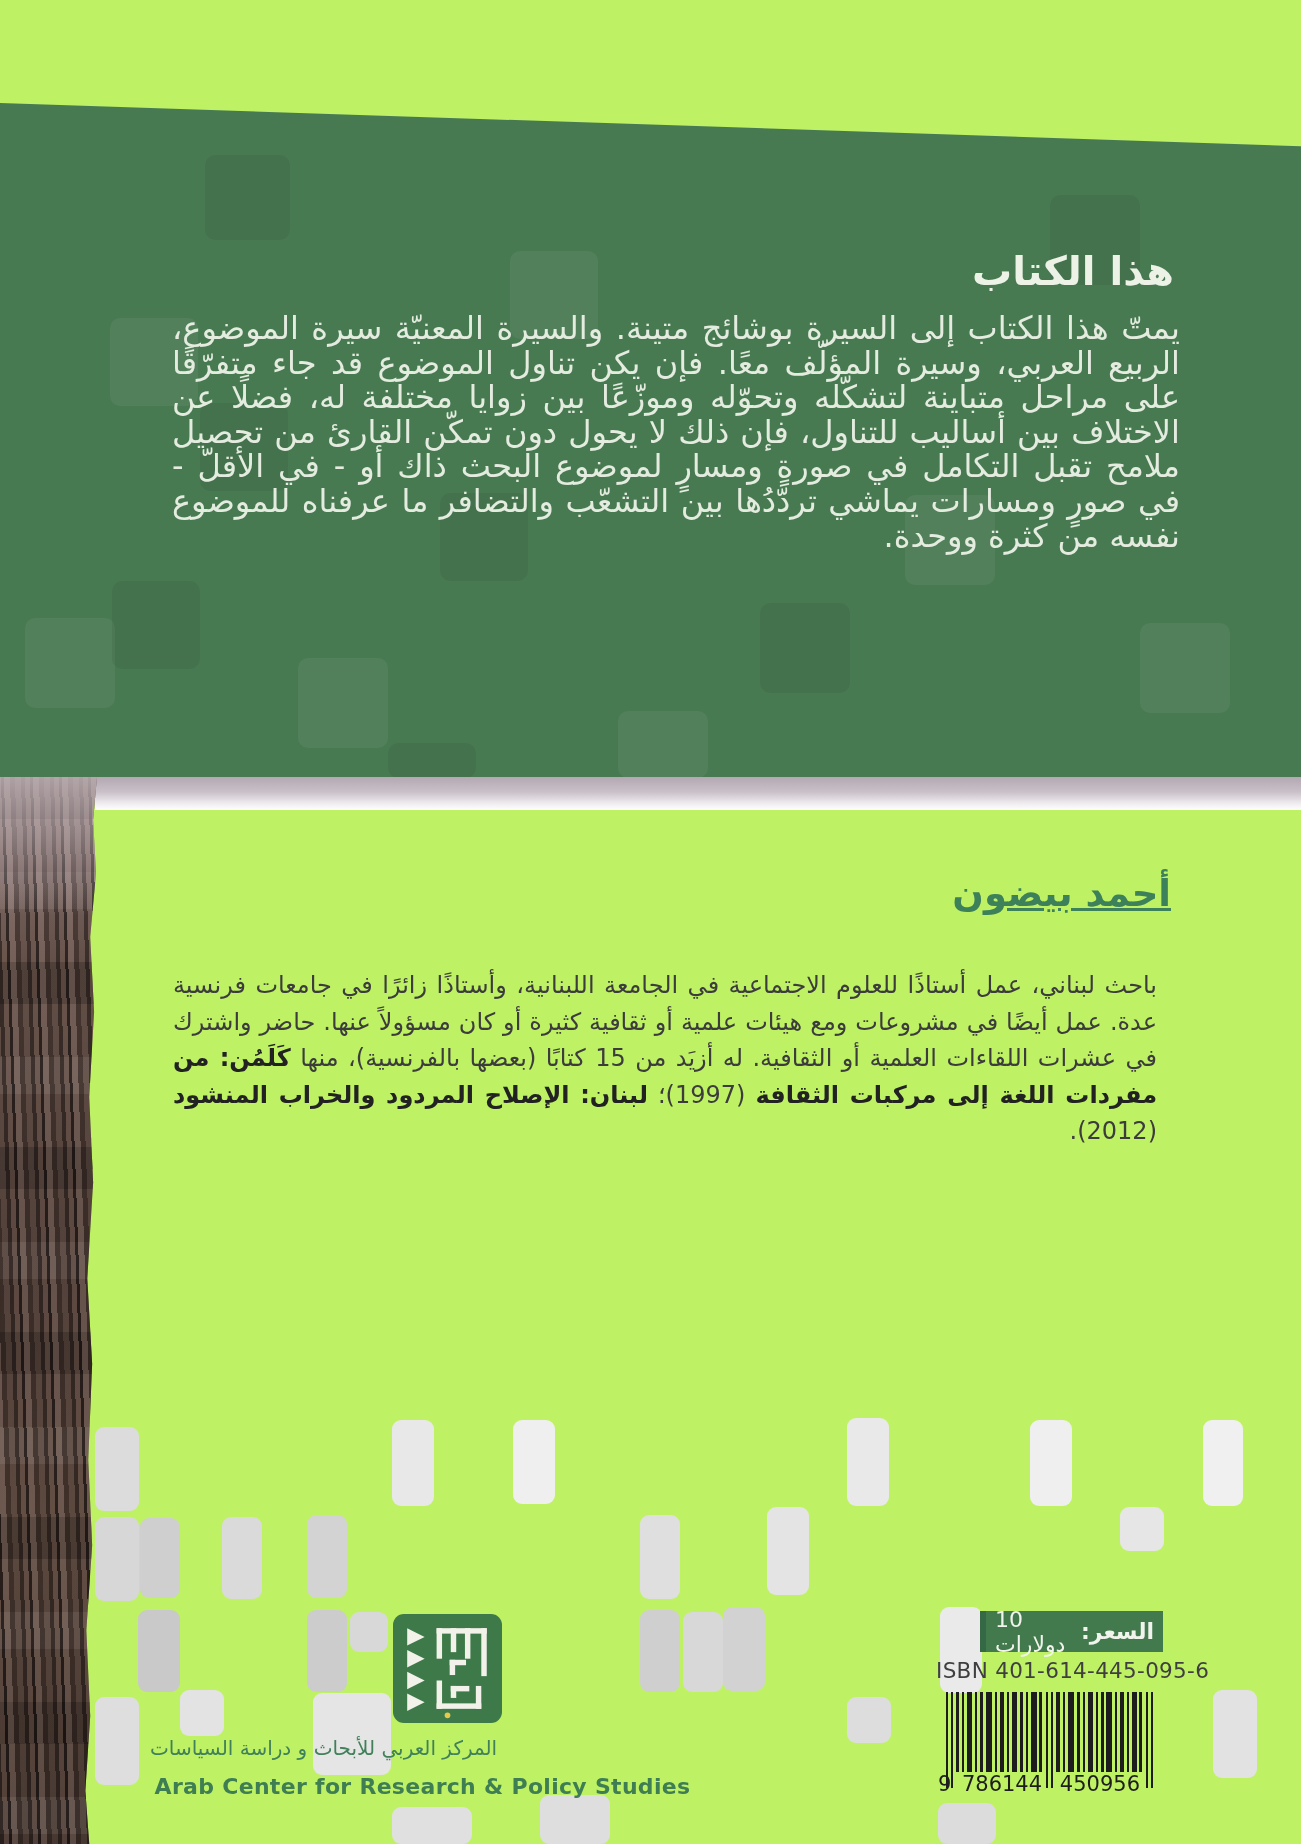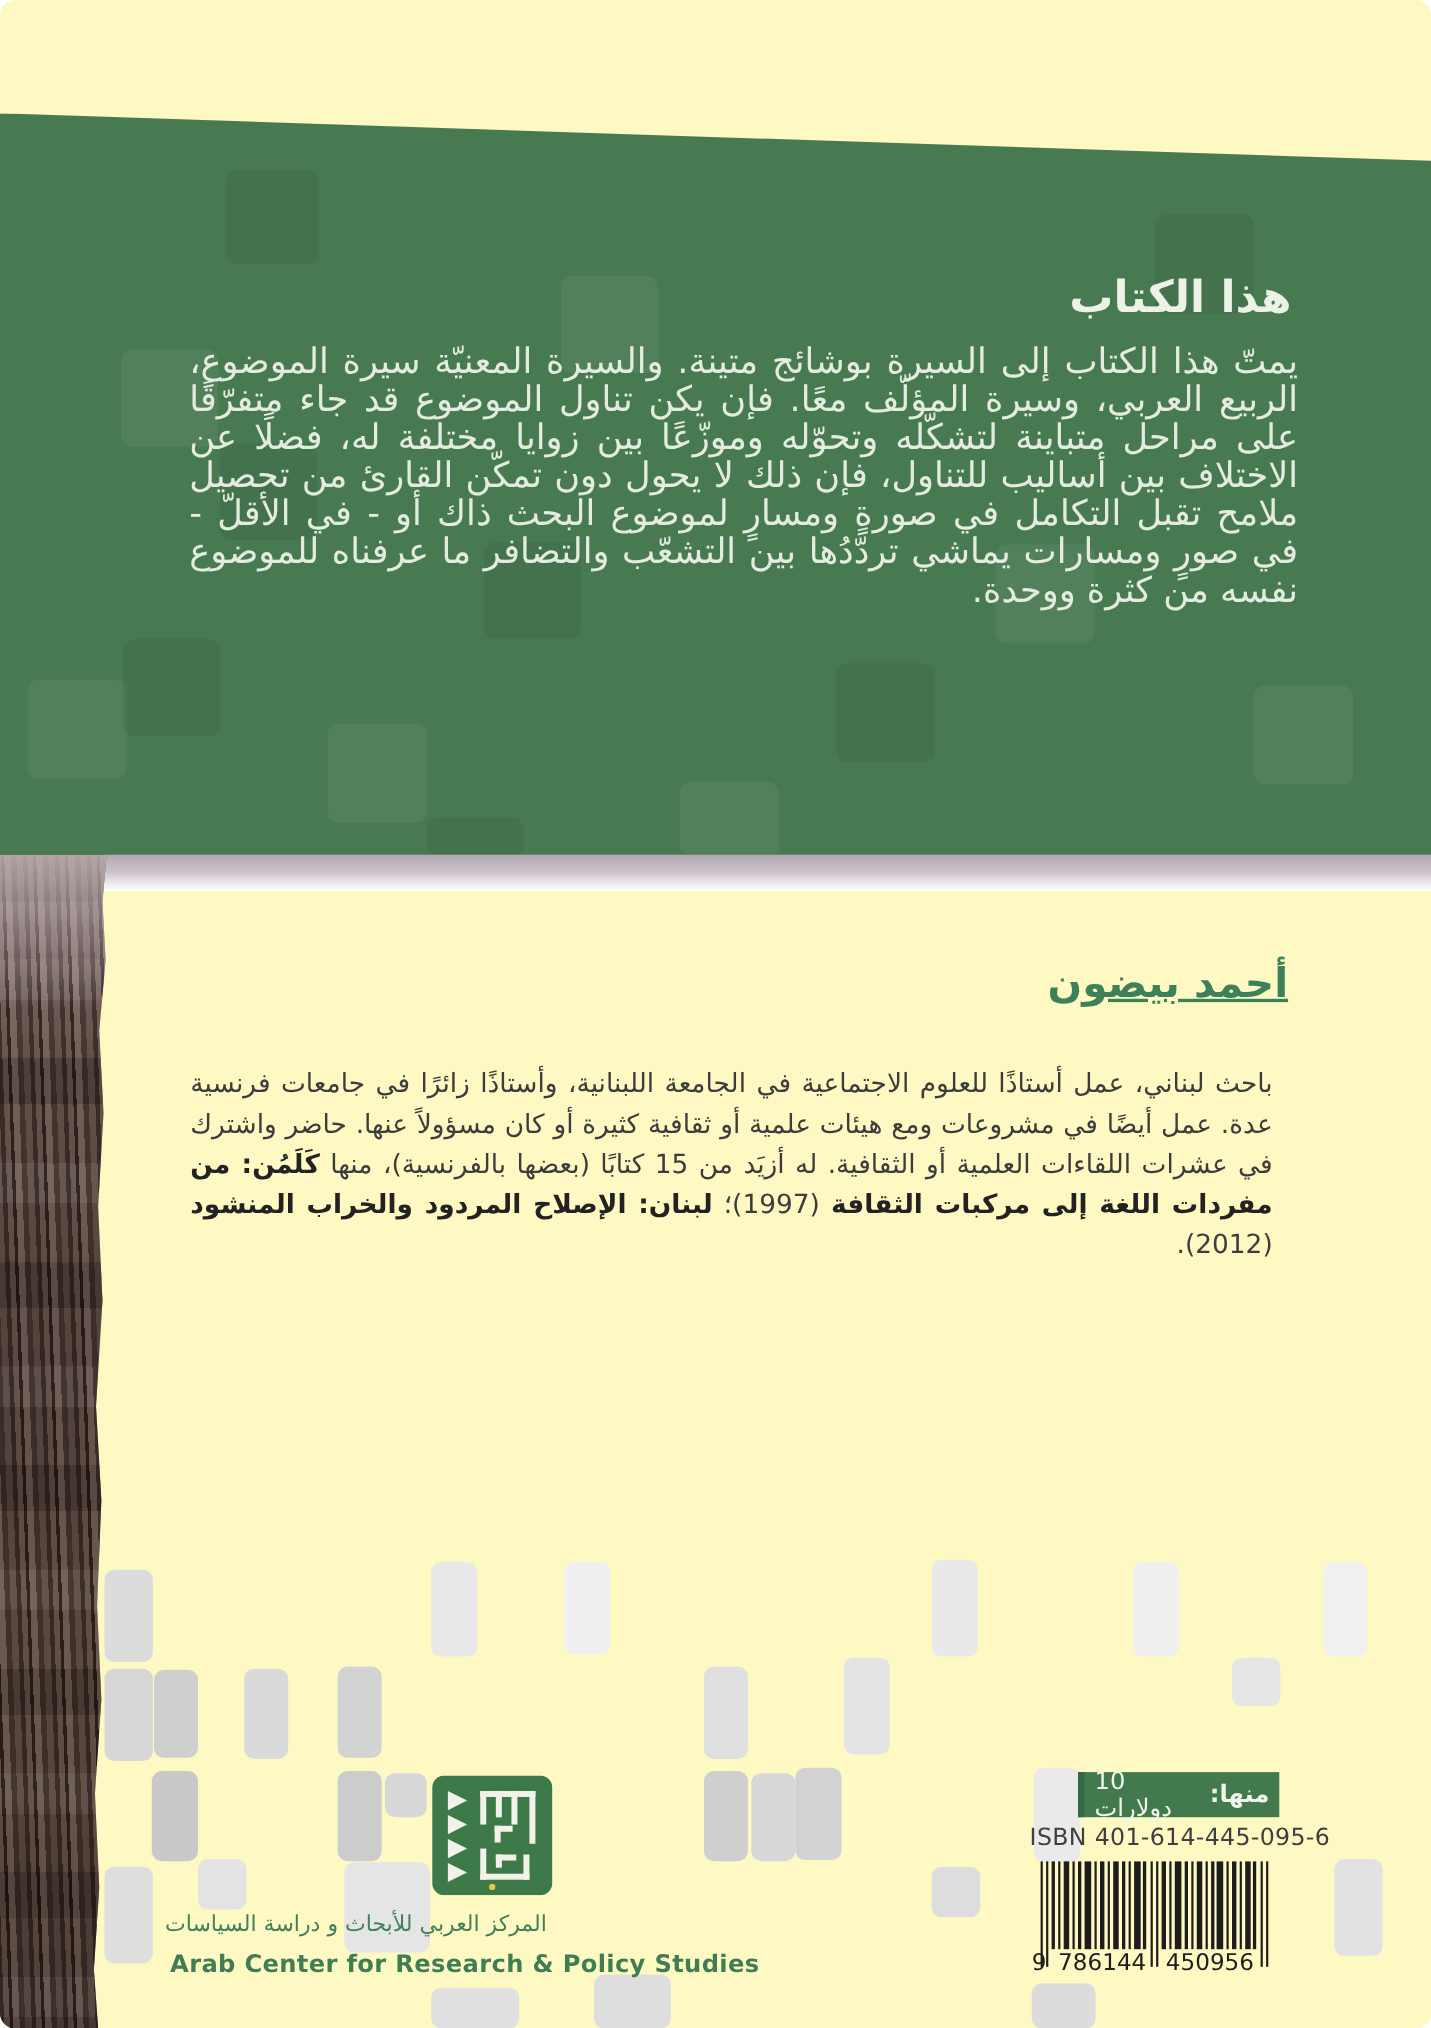--- a/index.html
+++ b/index.html
@@ -1,18 +1,18 @@
 <!DOCTYPE html>
 <html lang="ar"><head>
 <meta charset="utf-8">
 <style>
   html,body{margin:0;padding:0;background:#ffffff;}
   .page{
-    position:relative;width:1301px;height:1844px;background:#fef9c3;
-    overflow:hidden;font-family:"DejaVu Sans",sans-serif;border-radius:14px;
+    position:relative;width:1301px;height:1844px;background:#bef264;
+    overflow:hidden;font-family:"DejaVu Sans",sans-serif;
   }
   
   .green-panel{
     position:absolute;left:0;top:103px;width:1301px;height:675px;
     background:#487a52;
     clip-path:polygon(0 0,100% 6.4%,100% 100%,0 100%);
   }
   .panel-square{position:absolute;border-radius:10px;}
   .section-title{
     position:absolute;right:127px;top:145px;
@@ -171,21 +171,21 @@
         <rect x="53" y="66" width="5" height="11"></rect>
       </g>
       <circle cx="50" cy="93" r="2.6" fill="#e8c84a"></circle>
     </svg>
   </div>
 
   <div class="pub-ar">المركز العربي للأبحاث و دراسة السياسات</div>
   <div class="pub-en">Arab Center for Research &amp; Policy Studies</div>
 
   <div class="price-box">
-    <span class="price-label">منها:</span>
+    <span class="price-label">السعر:</span>
     <span class="price-value" dir="ltr">10 دولارات</span>
   </div>
 
   <div class="isbn">ISBN 401-614-445-095-6</div>
 
   <div class="barcode">
     <svg viewBox="0 0 226 104" width="226" height="104">
       <g fill="#1d1d1d">
         <rect x="8" y="0" width="2" height="96"></rect>
           <rect x="13" y="0" width="2" height="96"></rect>

